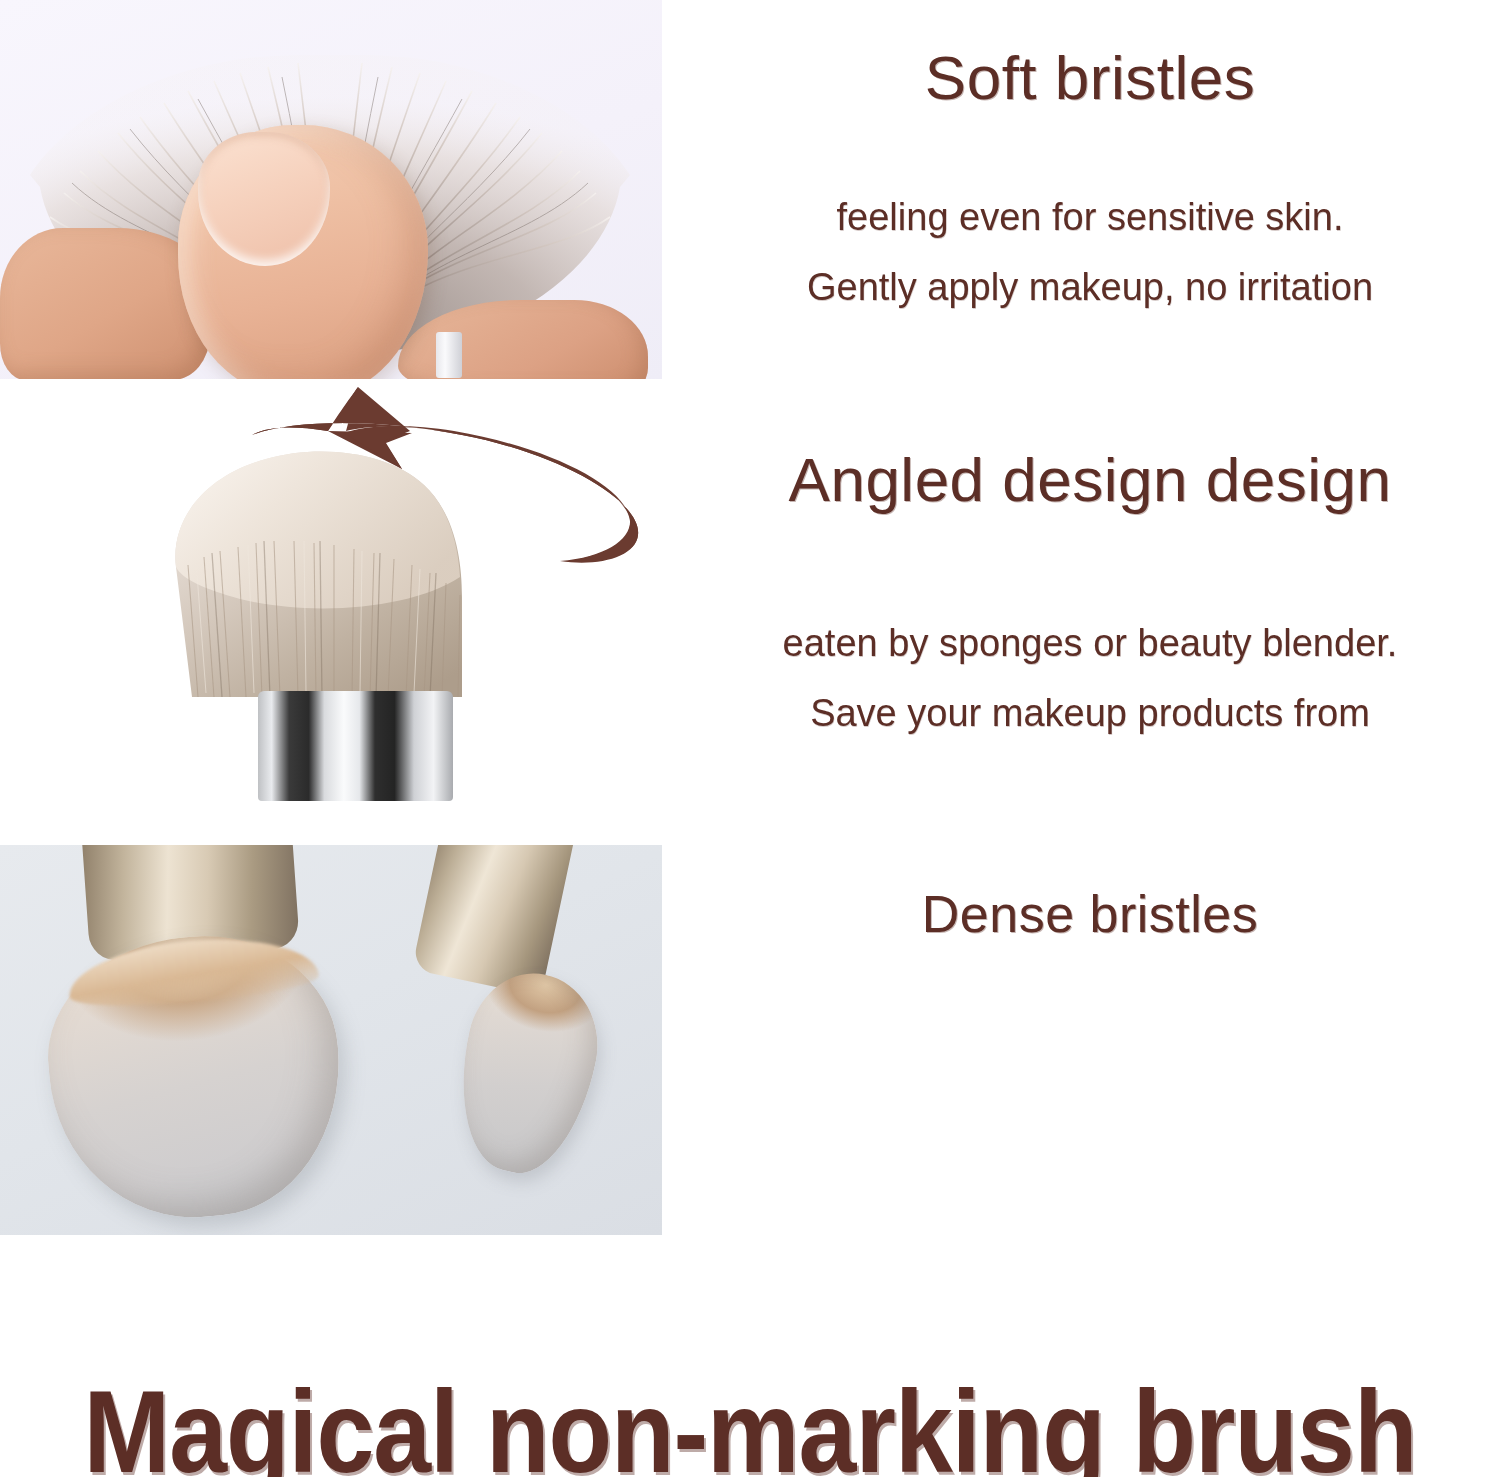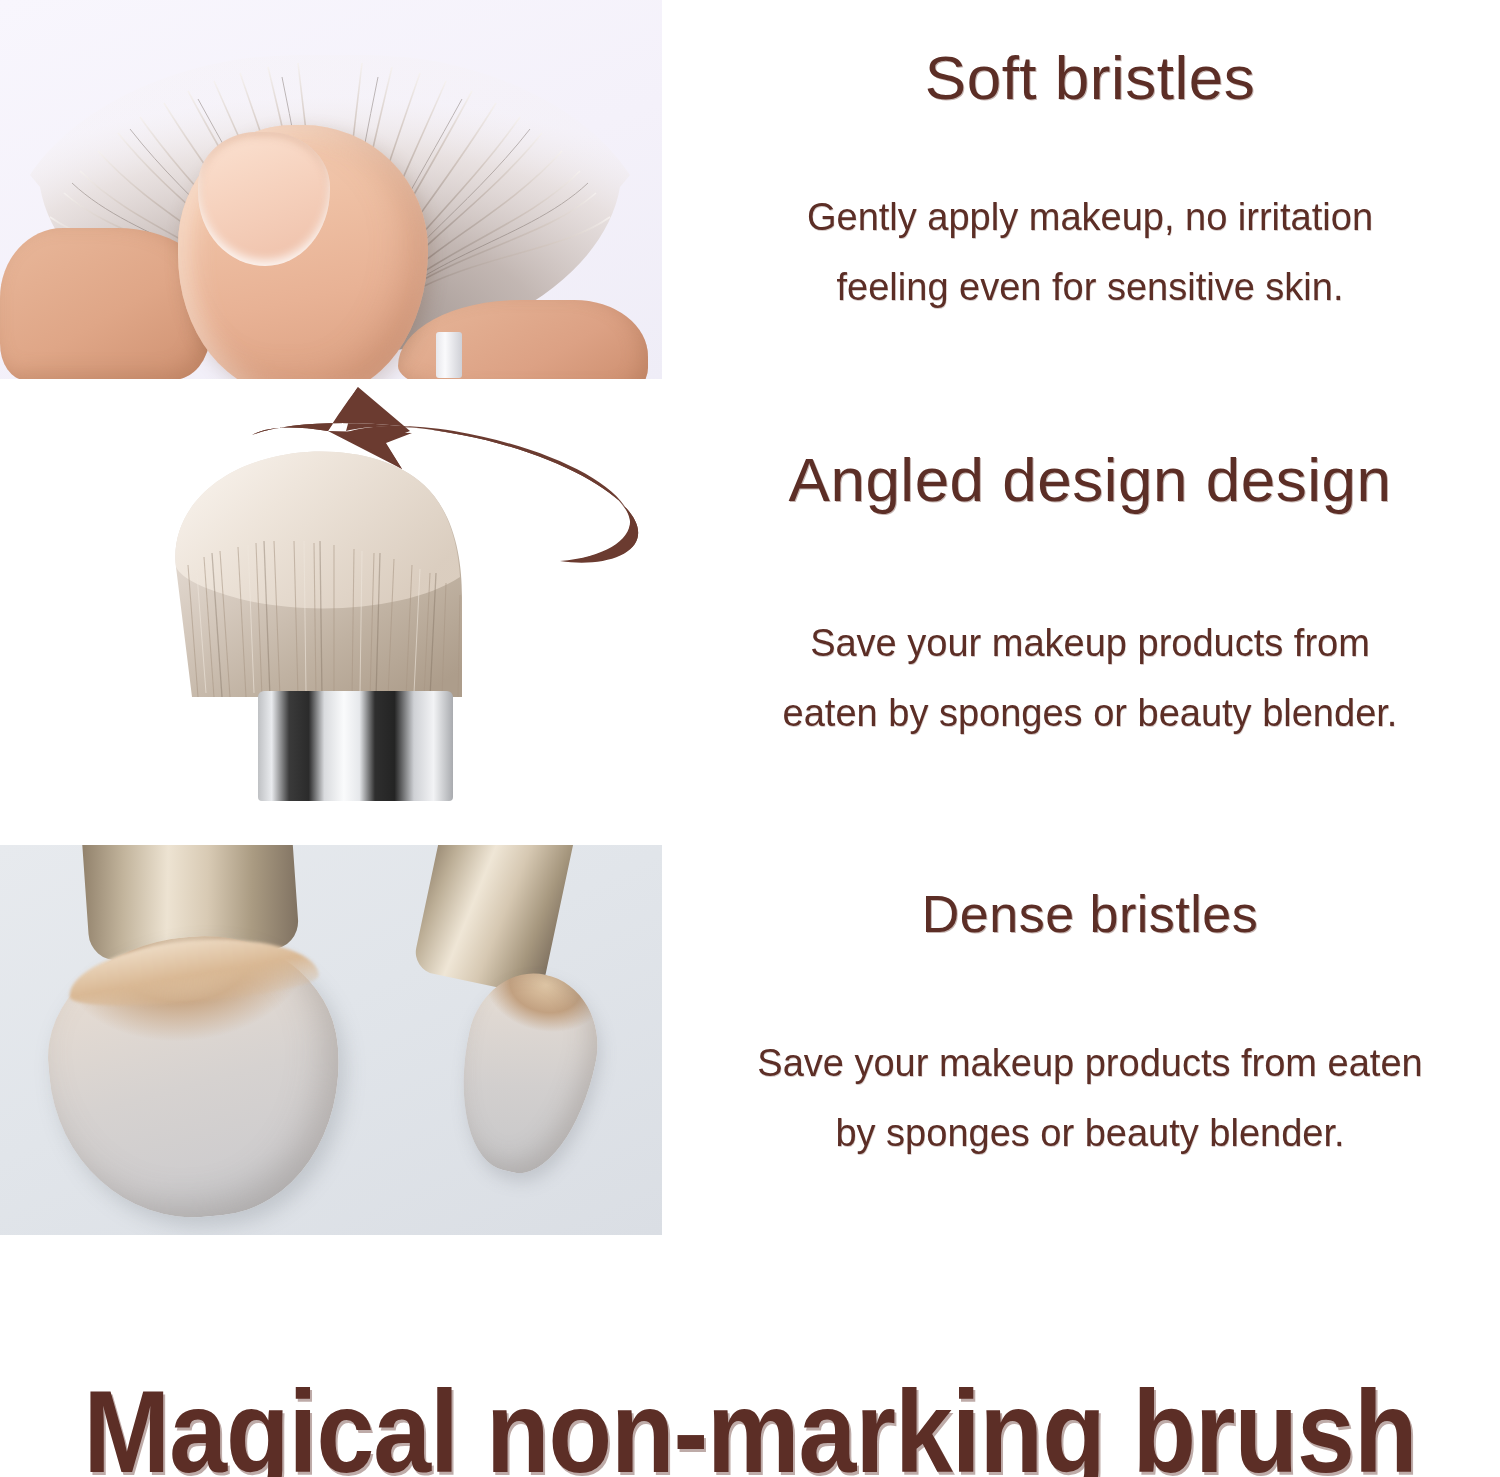--- a/index.html
+++ b/index.html
@@ -322,31 +322,27 @@
   <div id="panel3">
     <div id="p3-b1-handle"></div>
     <div id="p3-b1-head"></div>
     <div id="p3-b1-band"></div>
     <div id="p3-b2-handle"></div>
     <div id="p3-b2-head"></div>
   </div>
 
   <div class="headline" id="t1-title">Soft bristles</div>
   <div class="body-text" id="t1-body">
+    <div>feeling even for sensitive skin.</div>
     <div>Gently apply makeup, no irritation</div>
-    <div>feeling even for sensitive skin.</div>
   </div>
 
   <div class="headline" id="t2-title">Angled design design</div>
   <div class="body-text" id="t2-body">
+    <div>eaten by sponges or beauty blender.</div>
     <div>Save your makeup products from</div>
-    <div>eaten by sponges or beauty blender.</div>
   </div>
 
   <div class="headline" id="t3-title">Dense bristles</div>
-  <div class="body-text" id="t3-body">
-    <div>Save your makeup products from eaten</div>
-    <div>by sponges or beauty blender.</div>
-  </div>
 
   <div id="foot-main">Magical non-marking brush</div>
 
 </div>
 
 </body></html>

